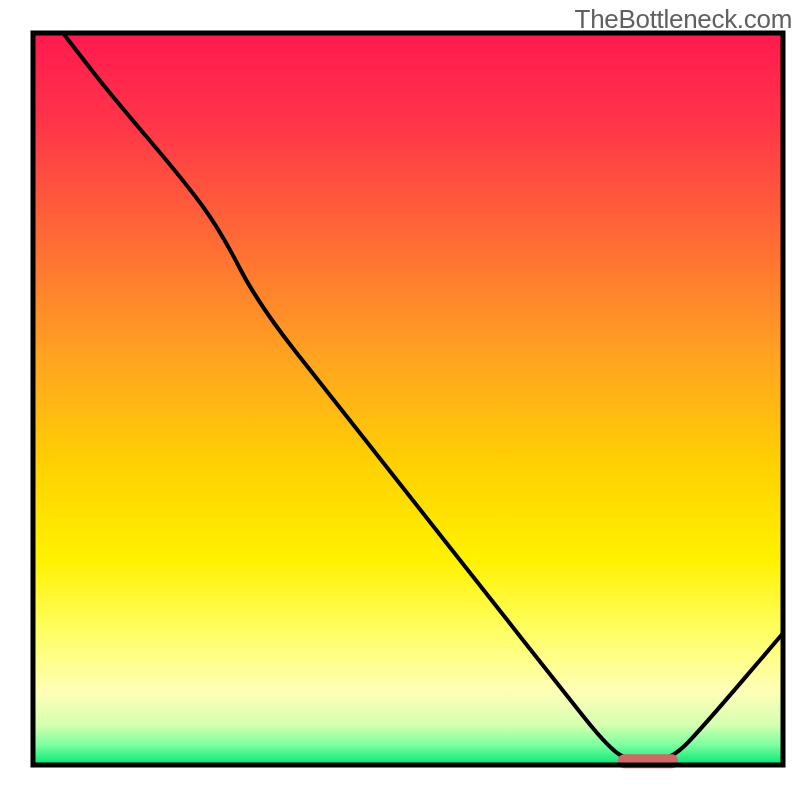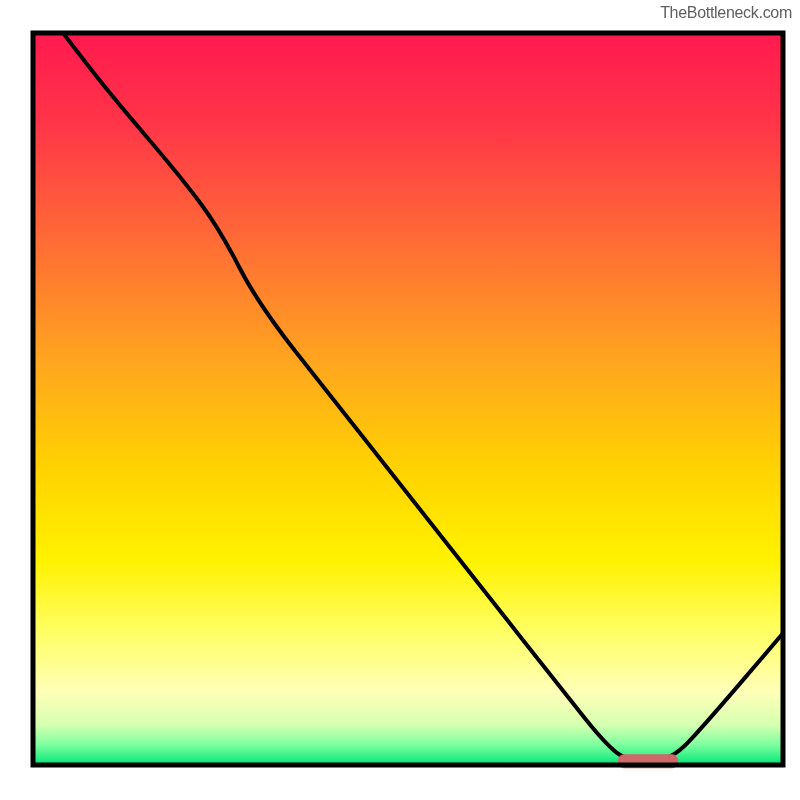--- a/index.html
+++ b/index.html
@@ -13,21 +13,21 @@
   }
   .container {
     position: relative;
     width: 800px;
     height: 800px;
   }
   .watermark {
     position: absolute;
     top: 4px;
     right: 8px;
-    font-size: 16px;
+    font-size: 26px;
     font-weight: 500;
     color: #606060;
     letter-spacing: -0.3px;
     z-index: 20;
   }
   svg.chart {
     position: absolute;
     left: 0;
     top: 0;
     width: 800px;

